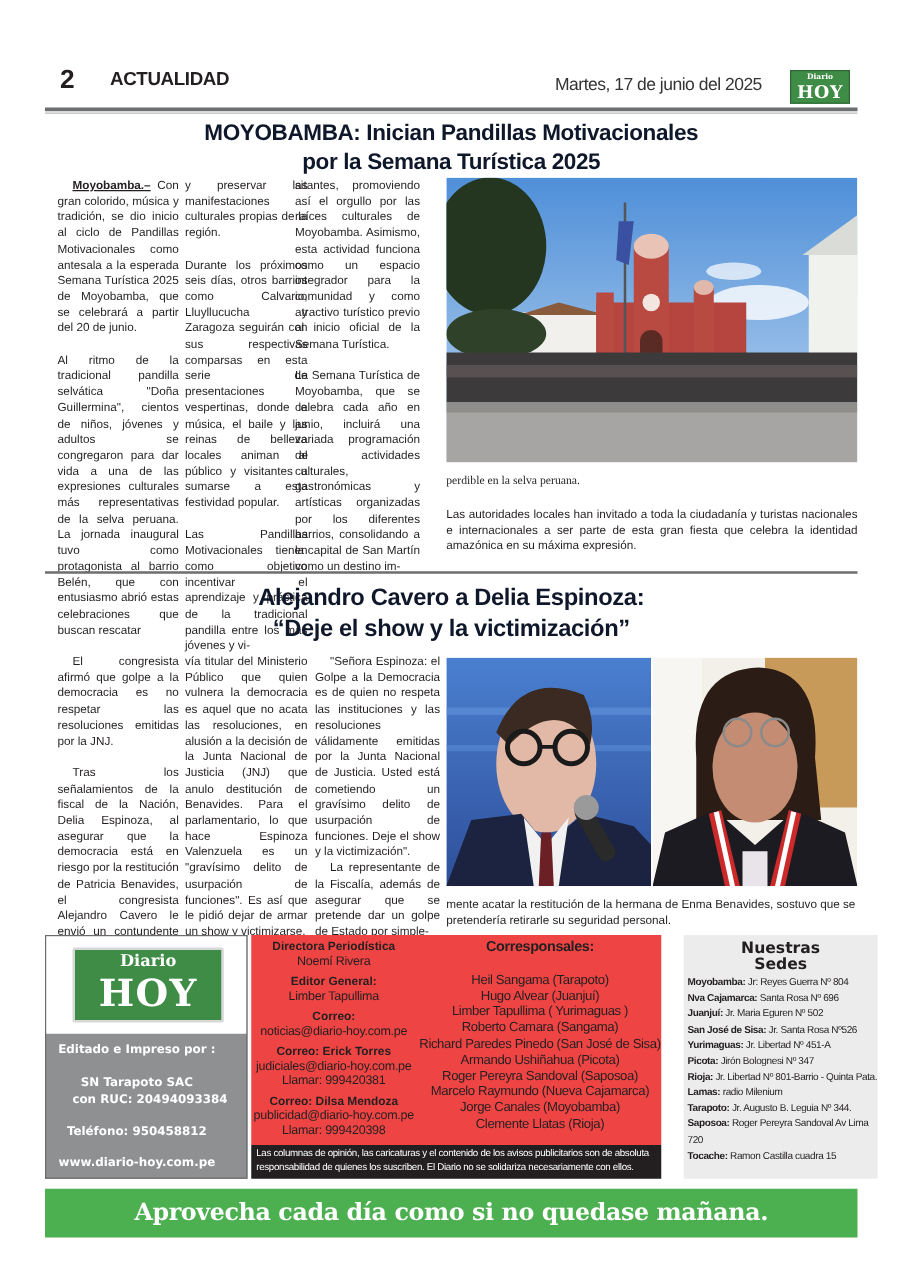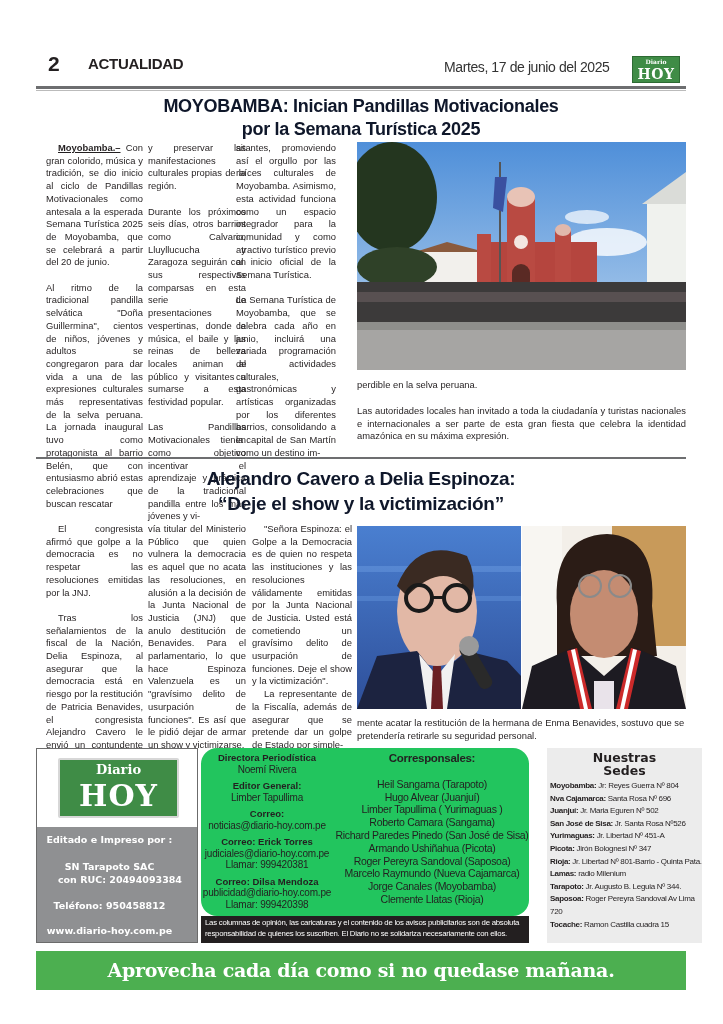--- a/index.html
+++ b/index.html
@@ -30,21 +30,21 @@
     .mid-rule { position: absolute; left: 36px; top: 457px; width: 650px; height: 2px; background: #6d6e70; }
 
     
     .box-left { position: absolute; left: 36px; top: 748px; width: 162px; height: 195px; background: #8f9092; border: 1px solid #6b6b6b; }
     .box-left .white { position: absolute; left: 0; top: 0; width: 160px; height: 78px; background: #fff; }
     .big-logo { position: absolute; left: 21px; top: 9px; width: 121px; height: 60px; background: #3f8c46; border: 2px solid #d7d7d7; border-radius: 2px; text-align: center; color: #fff; font-family: "DejaVu Serif", serif; }
     .big-logo .l1 { font-size: 13px; font-weight: bold; line-height: 16px; padding-top: 2px; }
     .big-logo .l2 { font-size: 30px; font-weight: bold; line-height: 36px; letter-spacing: 1px; }
     .box-left .info { position: absolute; left: 0; width: 145px; text-align: center; color: #fff; font-family: "DejaVu Sans", sans-serif; font-weight: bold; font-size: 9.5px; line-height: 13px; }
 
-    .box-mid { position: absolute; left: 201px; top: 748px; width: 328px; height: 168px; background: #22c55e; border-radius: 16px; }
+    .box-mid { position: absolute; left: 201px; top: 748px; width: 328px; height: 168px; background: #ef4444; }
     .box-mid .staff { position: absolute; left: 0; top: 4px; width: 132px; text-align: center; font-family: "Liberation Sans", sans-serif; font-size: 9.5px; line-height: 11.5px; }
     .staff .role { font-weight: bold; font-size: 9.5px; }
     .staff .name { font-size: 10px; letter-spacing: -0.2px; }
     .staff .gap { height: 5px; }
     .box-mid .corr { position: absolute; left: 134px; top: 4px; width: 194px; text-align: center; font-size: 10.5px; line-height: 12.8px; letter-spacing: -0.3px; }
     .corr .title { font-weight: bold; font-size: 11.5px; margin-bottom: 13px; }
     .disclaimer { position: absolute; left: 201px; top: 916px; width: 328px; height: 27px; background: #231f20; color: #fff; font-size: 7.8px; line-height: 10.5px; padding: 2px 4px; letter-spacing: -0.25px; }
 
     .box-right { position: absolute; left: 531px; top: 748px; width: 155px; height: 195px; background: #ececec; margin-left: 16px; }
     .box-right .title { text-align: center; font-family: "DejaVu Sans", sans-serif; font-weight: bold; font-size: 12.5px; line-height: 13px; padding-top: 3px; margin-bottom: 3px; }
@@ -120,21 +120,21 @@
     <ellipse cx="40" cy="125" rx="40" ry="20" fill="#2f4128"></ellipse>
 
     <rect x="0" y="140" width="329" height="40" fill="#3c3a3a"></rect>
     <rect x="0" y="150" width="329" height="10" fill="#6a5f60" opacity="0.6"></rect>
 
     <rect x="0" y="180" width="329" height="48" fill="#a6a5a3"></rect>
     <rect x="0" y="180" width="329" height="8" fill="#7f7e7c" opacity="0.6"></rect>
   </svg>
 </div>
 
-<div class="caption-text" style="left:357px; top:379px; width:329px;">perdible en la selva peruana.</div>
+<div class="caption-text" style="left:357px; top:379px; width:329px;font-family:Liberation Serif, serif;">perdible en la selva peruana.</div>
 <div class="caption-text" style="left:357px; top:405px; width:329px; text-align:justify;">Las autoridades locales han invitado a toda la ciudadanía y turistas nacionales e internacionales a ser parte de esta gran fiesta que celebra la identidad amazónica en su máxima expresión.</div>
 
 <div class="mid-rule"></div>
 
 <h1 class="headline" style="top:466px; font-size:19px; line-height:25px;">
   <div>Alejandro Cavero a Delia Espinoza:</div>
   <div>“Deje el show y la victimización”</div>
 </h1>
 
 <div class="col" style="left:46px; top:523px; width:97px;">

